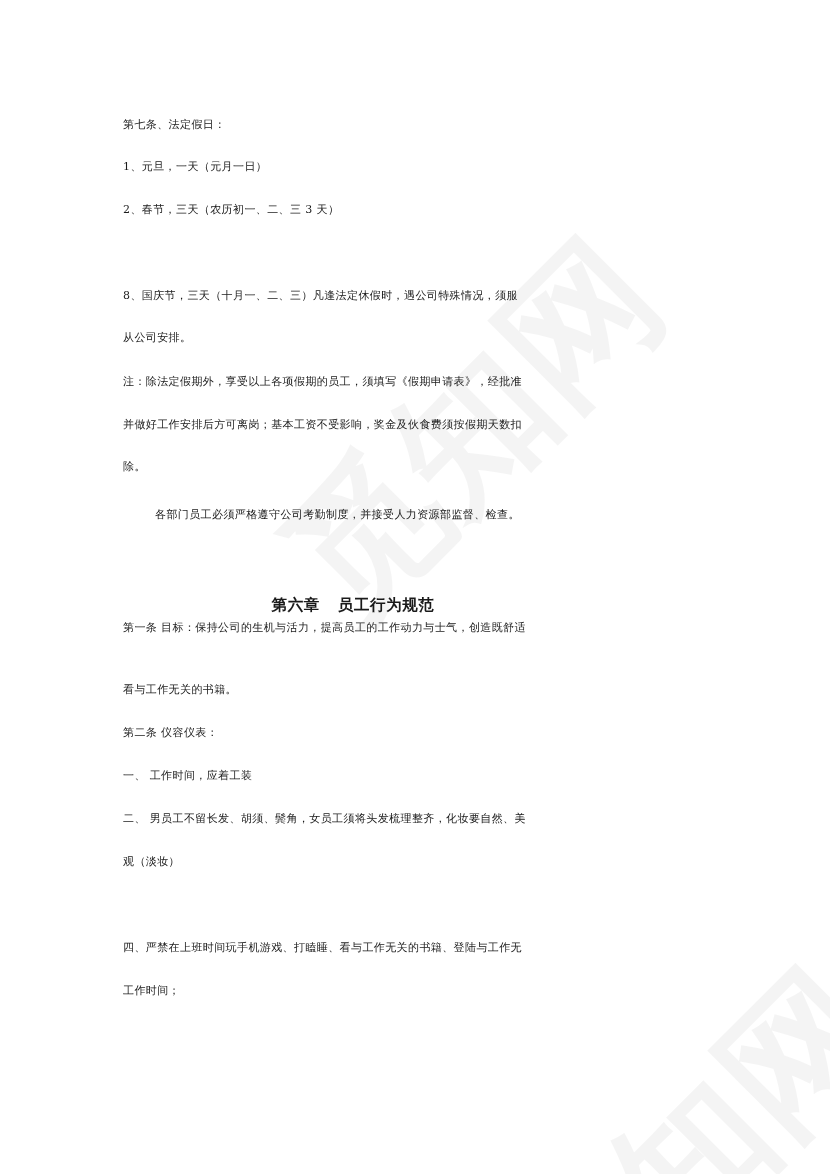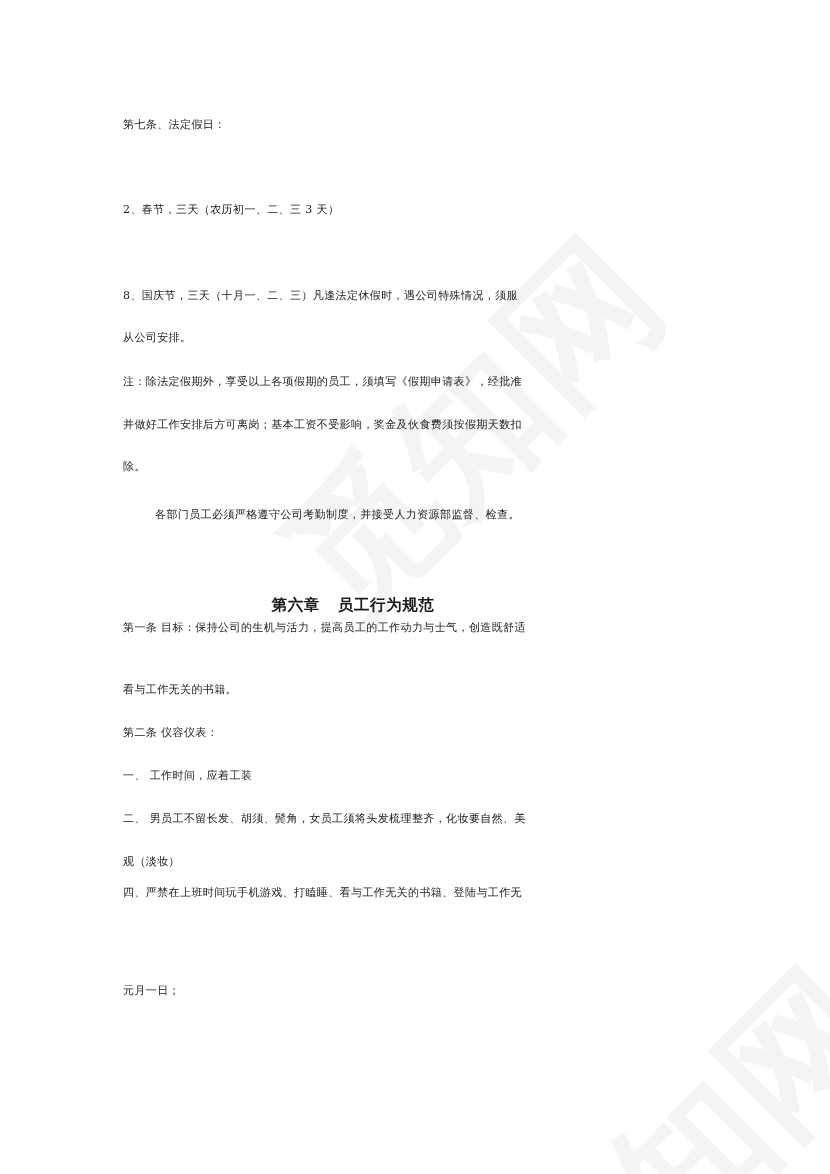--- a/index.html
+++ b/index.html
@@ -35,20 +35,21 @@
 </style>
 </head>
 <body>
 
 <div class="page">
 
   <div class="watermark wm1">觅知网</div>
   <div class="watermark wm2">觅知网</div>
 
   <div class="line" style="top:115px">第七条、法定假日：</div>
+  <div class="line" style="top:157px">1、元旦，一天（元月一日）</div>
   <div class="line" style="top:200px">2、春节，三天（农历初一、二、三 3 天）</div>
   <div class="line" style="top:286px">8、国庆节，三天（十月一、二、三）凡逢法定休假时，遇公司特殊情况，须服</div>
   <div class="line" style="top:328px">从公司安排。</div>
 
   <div class="line" style="top:415px">并做好工作安排后方可离岗；基本工资不受影响，奖金及伙食费须按假期天数扣</div>
   <div class="line" style="top:372px">注：除法定假期外，享受以上各项假期的员工，须填写《假期申请表》，经批准</div>
   <div class="line" style="top:457px">除。</div>
 
   <div class="line indent" style="top:505px">各部门员工必须严格遵守公司考勤制度，并接受人力资源部监督、检查。</div>
 
@@ -56,16 +57,16 @@
     <span>第六章</span><span class="gap"></span><span>员工行为规范</span>
   </div>
 
   <div class="line" style="top:618px">第一条 目标：保持公司的生机与活力，提高员工的工作动力与士气，创造既舒适</div>
   <div class="line" style="top:680px">看与工作无关的书籍。</div>
   <div class="line" style="top:723px">第二条 仪容仪表：</div>
 
   <div class="line" style="top:766px">一、 工作时间，应着工装</div>
   <div class="line" style="top:809px">二、 男员工不留长发、胡须、鬓角，女员工须将头发梳理整齐，化妆要自然、美</div>
   <div class="line" style="top:852px">观（淡妆）</div>
-  <div class="line" style="top:883px">四、严禁在上班时间玩手机游戏、打瞌睡、看与工作无关的书籍、登陆与工作无</div>
-  <div class="line" style="top:981px">元月一日；</div>
+  <div class="line" style="top:938px">四、严禁在上班时间玩手机游戏、打瞌睡、看与工作无关的书籍、登陆与工作无</div>
+  <div class="line" style="top:981px">工作时间；</div>
 
 </div>
 
 </body></html>

